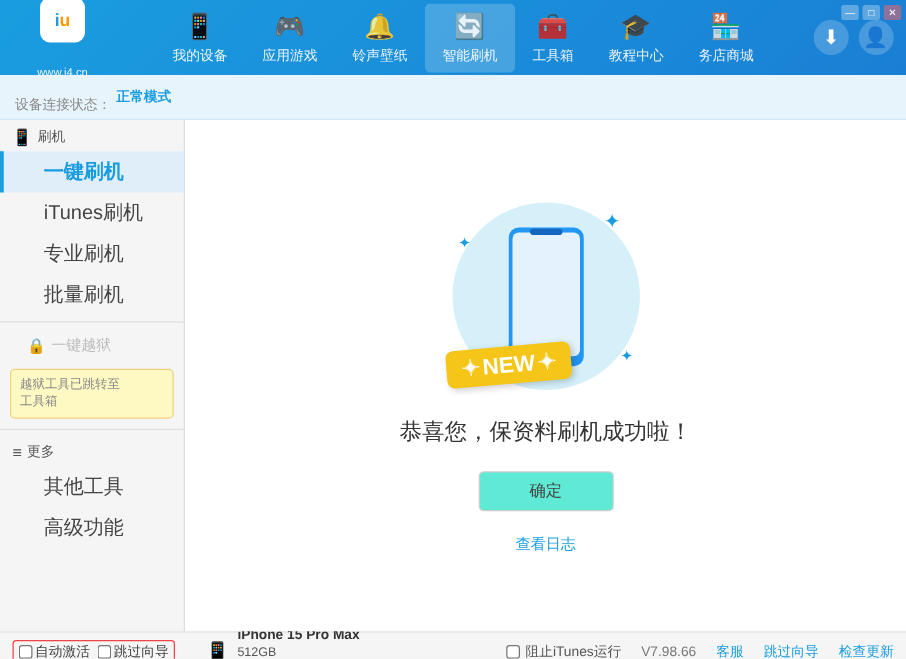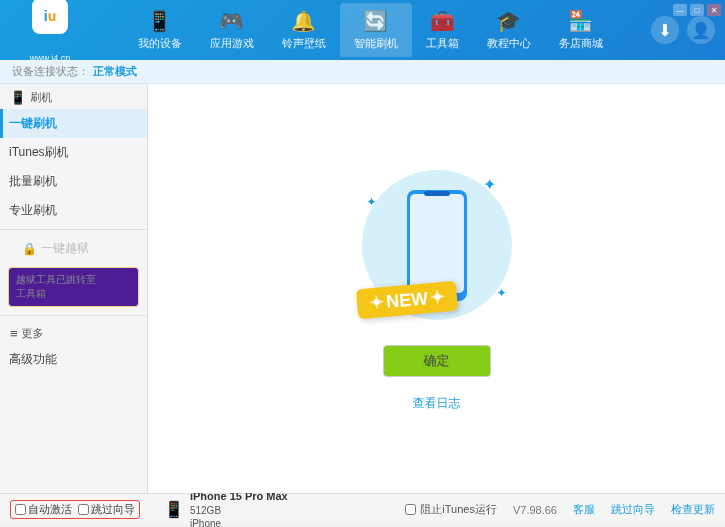--- a/index.html
+++ b/index.html
@@ -95,21 +95,21 @@
     .status-bar {
       background: #e8f4fc;
       padding: 4px 12px;
       font-size: 11px;
       color: #555;
       border-bottom: 1px solid #d0e8f5;
       display: flex;
       align-items: center;
       gap: 4px;
     }
-    .status-label { color: #888; }
+    .status-label { color: #888; margin-top: 12px; }
     .status-value { color: #1a9de0; font-weight: bold; }
 
     
     .main-layout {
       display: flex;
       height: calc(527px - 60px - 26px - 32px);
     }
 
     
     .sidebar {
@@ -123,45 +123,45 @@
     }
     .sidebar-section-header {
       display: flex;
       align-items: center;
       padding: 6px 10px 4px 10px;
       color: #555;
       font-size: 11px;
       gap: 4px;
     }
     .sidebar-item {
-      padding: 6px 10px 6px 6px;
+      padding: 6px 10px 6px 32px;
       cursor: pointer;
       color: #444;
-      font-size: 12px;
+      font-size: 16px;
       border-left: 3px solid transparent;
     }
     .sidebar-item.active {
       background: #e0eef9;
       color: #1a9de0;
       border-left: 3px solid #1a9de0;
       font-weight: bold;
     }
     .sidebar-divider { height: 1px; background: #e0e0e0; margin: 4px 0; }
     .sidebar-disabled {
       padding: 6px 10px 6px 22px;
       color: #bbb;
       font-size: 12px;
       cursor: default;
       display: flex;
       align-items: center;
       gap: 4px;
     }
     .sidebar-info-box {
       margin: 4px 8px;
-      background: #4c1d95;
+      background: #fef9c3;
       border: 1px solid #f0d080;
       border-radius: 4px;
       padding: 5px 7px;
       font-size: 10px;
       color: #888;
       line-height: 1.4;
     }
 
     
     .content-area {
@@ -224,21 +224,21 @@
     .sparkle-1 { top: 10px; right: 20px; }
     .sparkle-2 { top: 30px; left: 10px; font-size: 12px; }
     .sparkle-3 { bottom: 25px; right: 10px; font-size: 12px; }
 
     .success-title {
       font-size: 18px;
       color: #333;
       font-weight: normal;
     }
     .confirm-btn {
-      background: #84cc16;
+      background: #5eead4;
       border: 1px solid #ccc;
       border-radius: 4px;
       padding: 6px 40px;
       font-size: 13px;
       color: #444;
       cursor: pointer;
       margin-top: 4px;
     }
     .log-link {
       color: #1a9de0;
@@ -365,37 +365,38 @@
   <div class="main-layout">
 
     <div class="sidebar">
 
       <div class="sidebar-section-header">
         <span class="sidebar-section-header-icon">📱</span>
         <span>刷机</span>
       </div>
       <div class="sidebar-item active">一键刷机</div>
       <div class="sidebar-item">iTunes刷机</div>
+      <div class="sidebar-item">专业刷机</div>
       <div class="sidebar-item">批量刷机</div>
-      <div class="sidebar-item">专业刷机</div>
 
       <div class="sidebar-divider"></div>
 
       <div class="sidebar-disabled">
         <span>🔒</span>
         <span>一键越狱</span>
       </div>
       <div class="sidebar-info-box">越狱工具已跳转至<br>工具箱</div>
 
       <div class="sidebar-divider"></div>
 
       <div class="sidebar-section-header">
         <span class="sidebar-section-header-icon">≡</span>
         <span>更多</span>
       </div>
+      <div class="sidebar-item">其他工具</div>
       <div class="sidebar-item">高级功能</div>
     </div>
 
     <div class="content-area">
       <div class="success-illustration">
 
         <div class="phone-container">
           <div class="phone-bg-circle"></div>
 
           <span class="sparkle sparkle-1">✦</span>
@@ -412,20 +413,21 @@
             <rect x="22" y="3" width="26" height="5" rx="3" fill="#1565c0"></rect>
           </svg>
 
           <div class="new-badge">
             <span>✦</span>
             <span>NEW</span>
             <span>✦</span>
           </div>
         </div>
 
+        <div class="success-title">恭喜您，保资料刷机成功啦！</div>
 
         <button class="confirm-btn">确定</button>
         <a class="log-link">查看日志</a>
       </div>
     </div>
   </div>
 
   <div class="bottom-bar">
 
     <div class="bottom-left">

